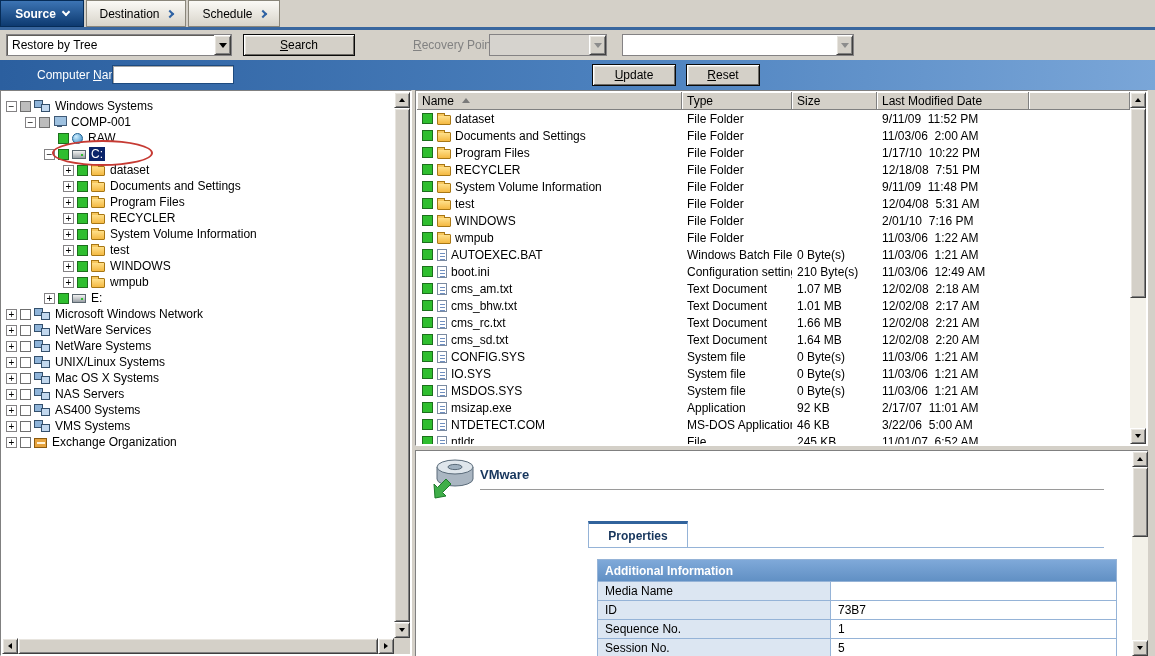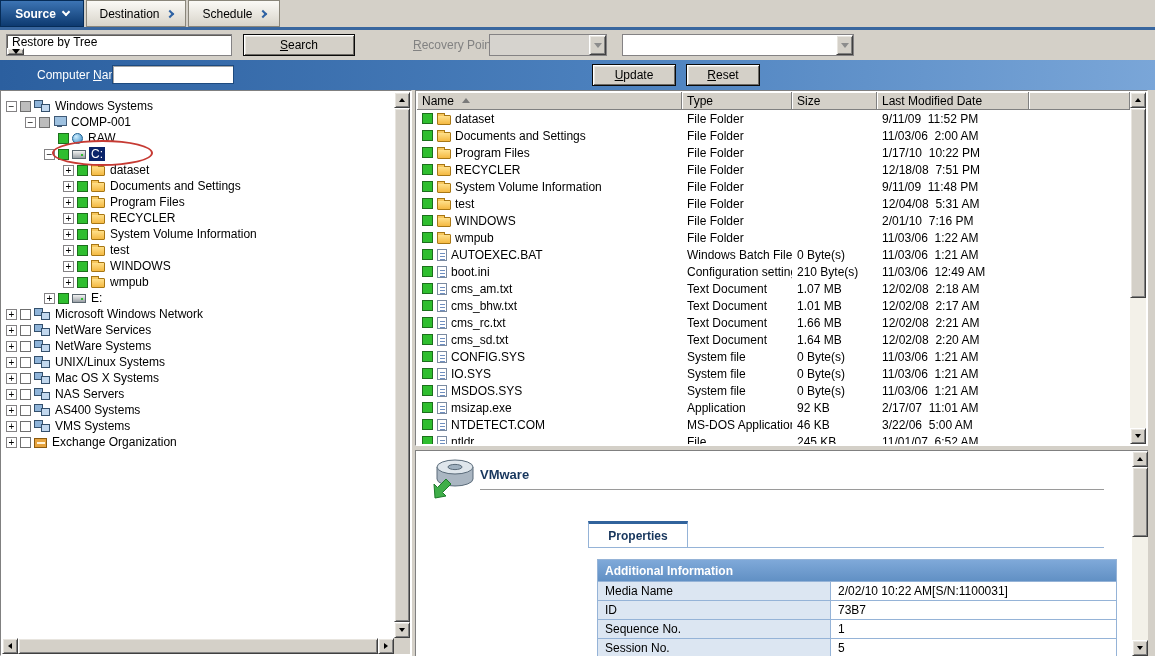--- a/index.html
+++ b/index.html
@@ -146,21 +146,21 @@
       <span>Destination</span>
       <span class="chev-right"></span>
     </div>
     <div class="tab inactive sched">
       <span>Schedule</span>
       <span class="chev-right"></span>
     </div>
   </div>
 
   <div class="toolbar1">
-    <div class="combo" style="left:6px;top:4px;width:226px;height:22px;flex-direction:column;">
+    <div class="combo" style="left:6px;top:4px;width:226px;height:22px;">
       <div class="box">Restore by Tree</div>
       <div class="arrow-btn">
           <span class="tri-down"></span>
         </div>
     </div>
     <div class="btn" style="position:absolute;left:243px;top:4px;width:112px;height:22px;">
       <span><span></span><u>S</u><span>earch</span></span>
     </div>
     <div class="lbl-disabled" style="position:absolute;left:413px;top:8px;">
       <span></span><u>R</u><span>ecovery Point:</span>
@@ -511,21 +511,20 @@
     </div>
     <div class="props-title">VMware</div>
     <div class="title-rule"></div>
     <div class="props-tab">Properties</div>
     <div class="tab-baseline"></div>
     <div class="props-table">
       <div class="pt-header">Additional Information</div>
       <div id="props-rows">
           <div class="pt-row">
             <div class="pt-label">Media Name</div>
-            <div class="pt-value">2/02/10 10:22 AM[S/N:1100031]</div>
           </div>
           <div class="pt-row">
             <div class="pt-label">ID</div>
             <div class="pt-value">73B7</div>
           </div>
           <div class="pt-row">
             <div class="pt-label">Sequence No.</div>
             <div class="pt-value">1</div>
           </div>
           <div class="pt-row">

